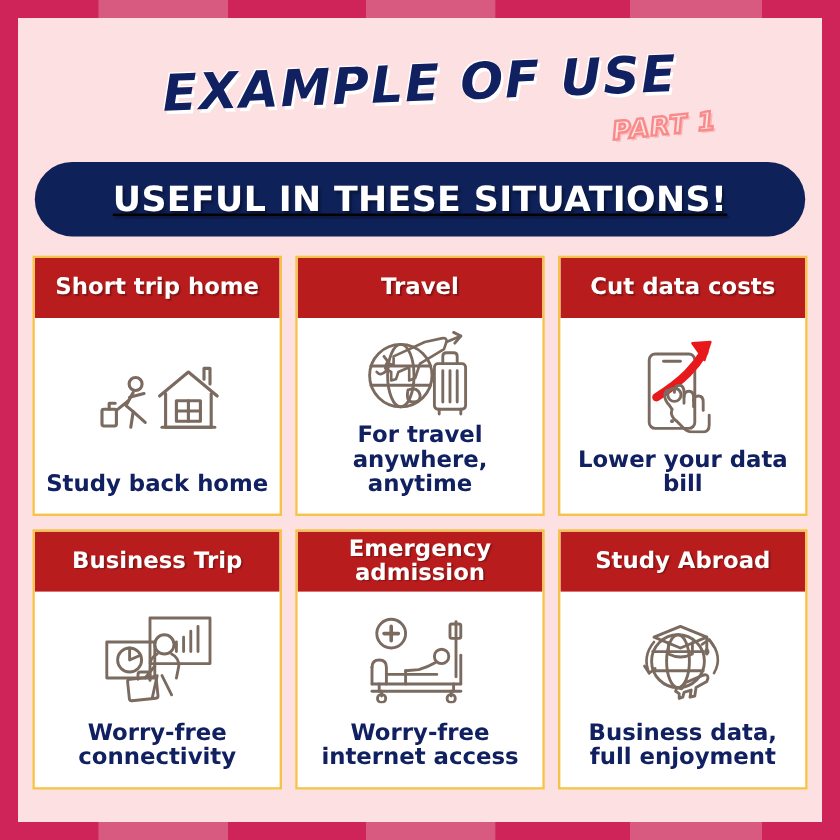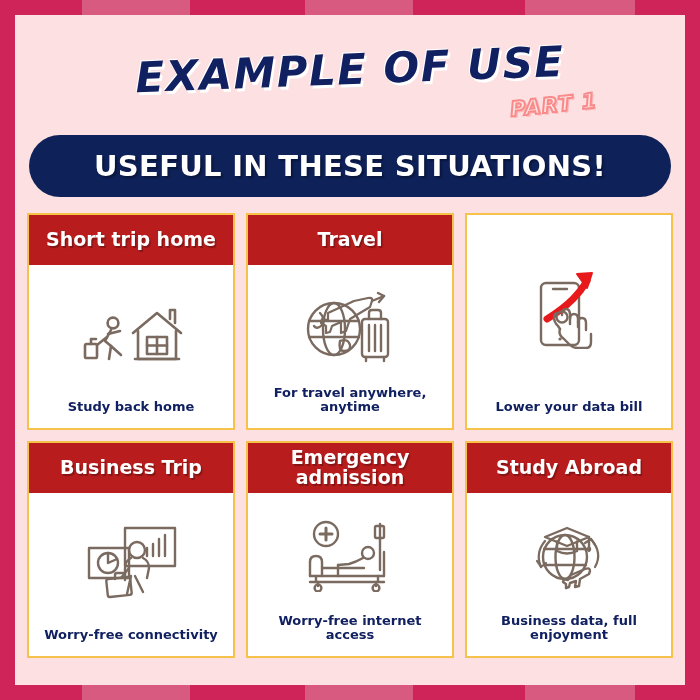--- a/index.html
+++ b/index.html
@@ -97,20 +97,21 @@
 
   
   .banner {
     margin: 0 4px 16px 4px;
     height: 62px;
     border-radius: 31px;
     background: #0e2159;
     display: flex;
     align-items: center;
     justify-content: center;
+    text-decoration: underline;
   }
   .banner-text {
     font-family: "DejaVu Sans", sans-serif;
     font-size: 29px;
     font-weight: bold;
     letter-spacing: 0.3px;
     color: #ffffff;
     text-shadow: 2px 2px 2px rgba(0,0,0,0.35);
   }
 
@@ -161,21 +162,21 @@
     display: flex;
     align-items: center;
     justify-content: center;
     width: 100%;
   }
   .card-icon svg {
     display: block;
   }
   .card-caption {
     font-family: "DejaVu Sans", sans-serif;
-    font-size: 13px;
+    font-size: 19px;
     font-weight: bold;
     color: #112060;
     text-align: center;
     line-height: 1.08;
     padding-bottom: 6px;
   }
 </style>
 </head>
 <body>
 
@@ -269,20 +270,23 @@
               <path d="M71 36 L71 62 M77 36 L77 62 M83 36 L83 62"></path>
               <path d="M68 68 L68 72 M86 68 L86 72"></path>
             </svg>
           </div>
           <div class="card-caption">For travel
 anywhere, anytime</div>
         </div>
       </div>
 
       <div class="card">
+        <div class="card-head">
+          <div class="card-head-text">Cut data costs</div>
+        </div>
         <div class="card-body">
           <div class="card-icon">
             <svg width="104" height="80" viewBox="0 0 104 80" fill="none" stroke="#7a6a5f" stroke-width="2.4" stroke-linecap="round" stroke-linejoin="round">
 
               <rect x="24" y="14" width="38" height="62" rx="5"></rect>
               <path d="M36 20 L50 20"></path>
               <circle cx="43" cy="70" r="1.6" fill="#7a6a5f" stroke="none"></circle>
 
               <path d="M30 50 q16 -10 26 -20 q8 -8 14 -18" stroke="#e8191b" stroke-width="7"></path>
               <path d="M60 5 L75 4 L70 19 Z" fill="#e8191b" stroke="#e8191b" stroke-width="2"></path>

